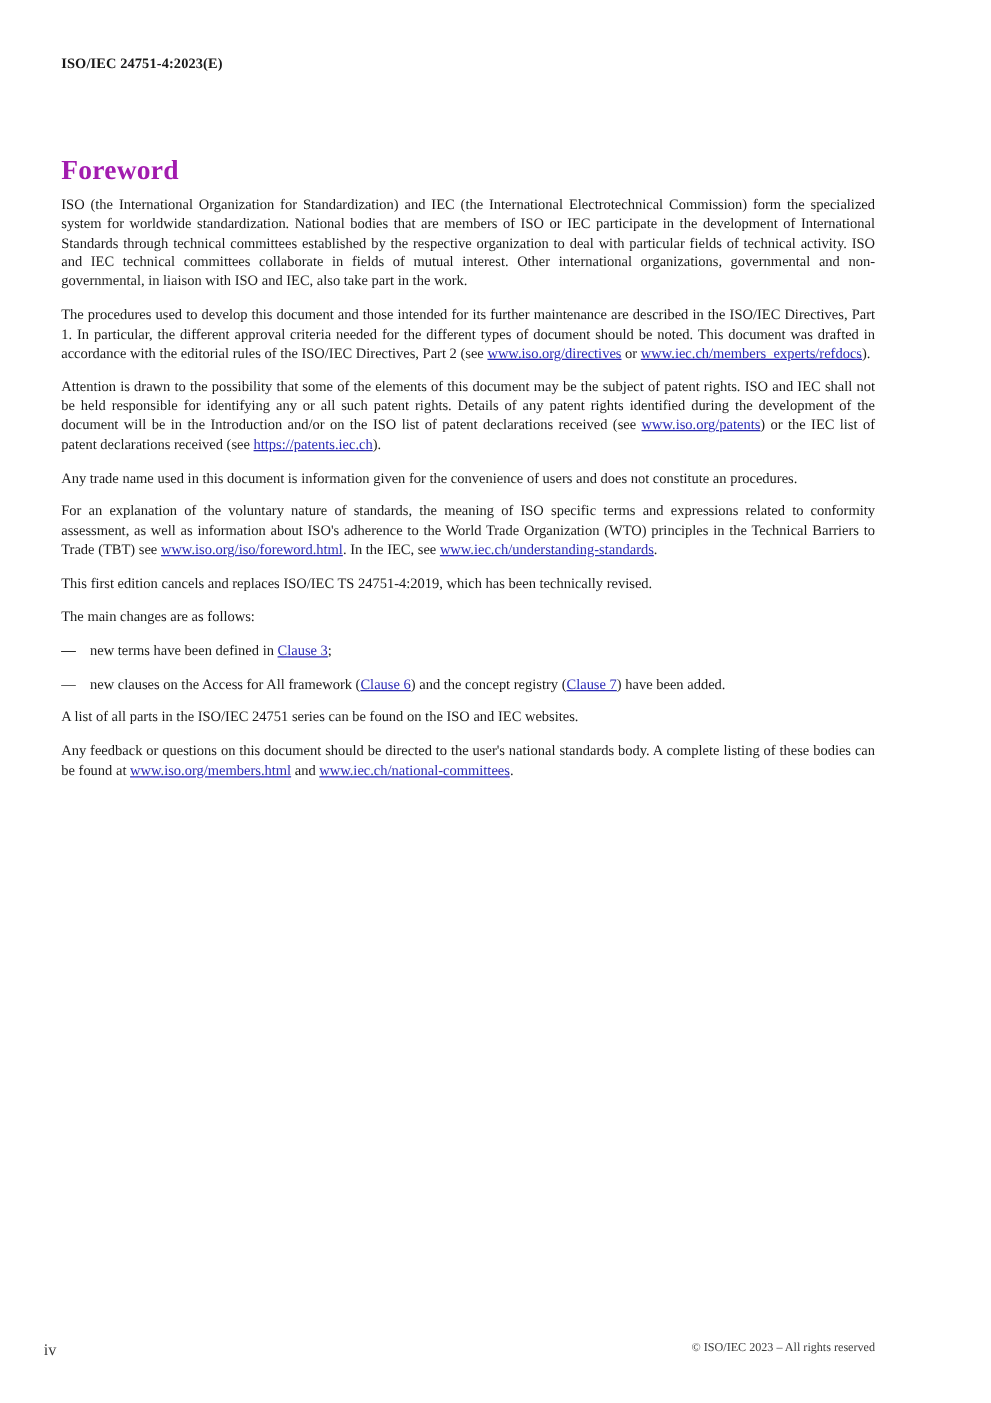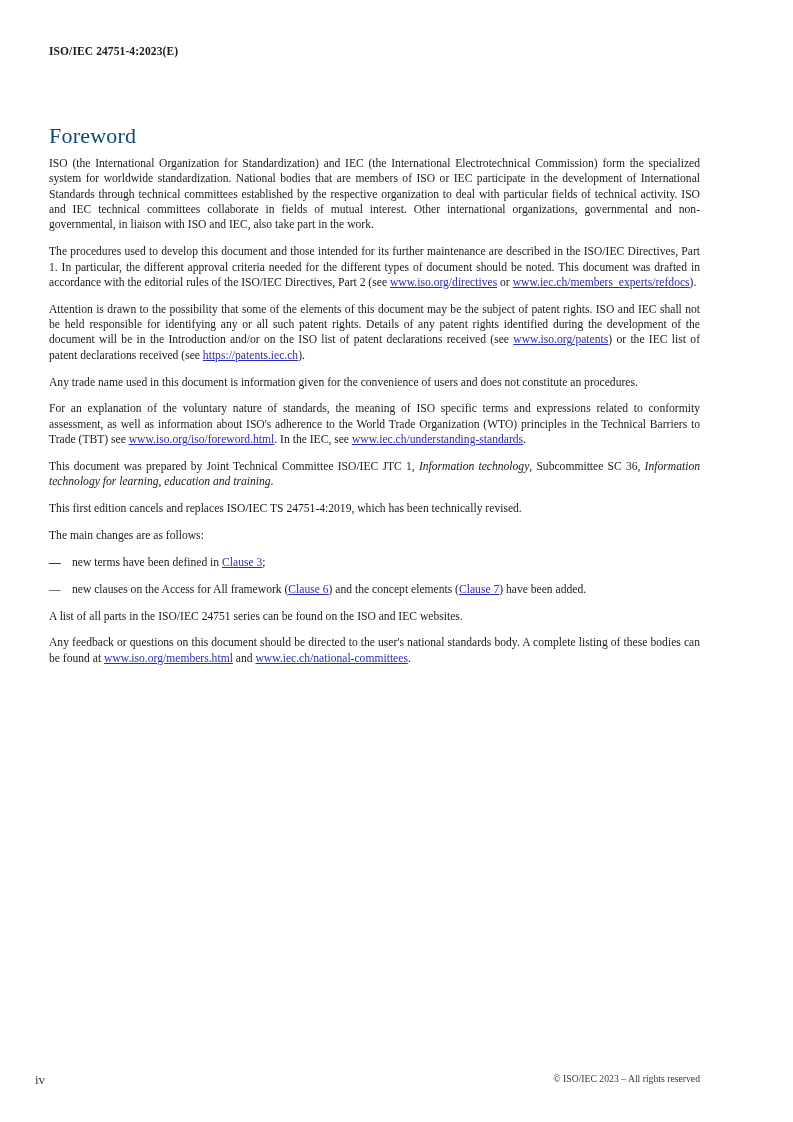--- a/index.html
+++ b/index.html
@@ -34,23 +34,23 @@
     letter-spacing: 0.1px;
     color: #1a1a1a;
   }
 
   
   .section-title {
     position: absolute;
     left: 49px;
     top: 108px;
     font-size: 22px;
-    font-weight: normal;
+    font-weight: bold;
     letter-spacing: 0.2px;
-    color: #0c4a6e;
+    color: #a21caf;
   }
 
   
   .body-block {
     position: absolute;
     left: 49px;
     top: 156px;
     width: 651px;
   }
 
@@ -127,32 +127,31 @@
     <p class="para">ISO (the International Organization for Standardization) and IEC (the International Electrotechnical Commission) form the specialized system for worldwide standardization. National bodies that are members of ISO or IEC participate in the development of International Standards through technical committees established by the respective organization to deal with particular fields of technical activity. ISO and IEC technical committees collaborate in fields of mutual interest. Other international organizations, governmental and non-governmental, in liaison with ISO and IEC, also take part in the work.</p>
 
     <p class="para"><span>The procedures used to develop this document and those intended for its further maintenance are described in the ISO/IEC Directives, Part 1. In particular, the different approval criteria needed for the different types of document should be noted. This document was drafted in accordance with the editorial rules of the ISO/IEC Directives, Part 2 (see </span><a class="lnk" href="#">www.iso.org/directives</a><span> or </span><a class="lnk" href="#">www.iec.ch/members_experts/refdocs</a><span>).</span></p>
 
     <p class="para"><span>Attention is drawn to the possibility that some of the elements of this document may be the subject of patent rights. ISO and IEC shall not be held responsible for identifying any or all such patent rights. Details of any patent rights identified during the development of the document will be in the Introduction and/or on the ISO list of patent declarations received (see </span><a class="lnk" href="#">www.iso.org/patents</a><span>) or the IEC list of patent declarations received (see </span><a class="lnk" href="#">https://patents.iec.ch</a><span>).</span></p>
 
     <p class="para">Any trade name used in this document is information given for the convenience of users and does not constitute an procedures.</p>
 
     <p class="para"><span>For an explanation of the voluntary nature of standards, the meaning of ISO specific terms and expressions related to conformity assessment, as well as information about ISO's adherence to the World Trade Organization (WTO) principles in the Technical Barriers to Trade (TBT) see </span><a class="lnk" href="#">www.iso.org/iso/foreword.html</a><span>. In the IEC, see </span><a class="lnk" href="#">www.iec.ch/understanding-standards</a><span>.</span></p>
 
-    <p class="para"><span>This document was prepared by Joint Technical Committee ISO/IEC JTC 1, </span><span class="ital">Information technology</span><span>, Subcommittee SC 36, </span><span class="ital">Information technology for learning, education and training</span><span>.</span></p>
 
     <p class="para">This first edition cancels and replaces ISO/IEC TS 24751-4:2019, which has been technically revised.</p>
 
     <p class="para">The main changes are as follows:</p>
 
     <ul class="dash-list">
       <li><span class="dash">—</span></li>
 
       <li><span class="dash">—</span><span>new terms have been defined in </span><a class="lnk" href="#">Clause 3</a><span>;</span></li>
 
-      <li><span class="dash">—</span><span>new clauses on the Access for All framework (</span><a class="lnk" href="#">Clause 6</a><span>) and the concept elements (</span><a class="lnk" href="#">Clause 7</a><span>) have been added.</span></li>
+      <li><span class="dash">—</span><span>new clauses on the Access for All framework (</span><a class="lnk" href="#">Clause 6</a><span>) and the concept registry (</span><a class="lnk" href="#">Clause 7</a><span>) have been added.</span></li>
     </ul>
 
     <p class="para">A list of all parts in the ISO/IEC 24751 series can be found on the ISO and IEC websites.</p>
 
     <p class="para"><span>Any feedback or questions on this document should be directed to the user's national standards body. A complete listing of these bodies can be found at </span><a class="lnk" href="#">www.iso.org/members.html</a><span> and </span><a class="lnk" href="#">www.iec.ch/national-committees</a><span>.</span></p>
 
   </div>
 
   <div class="footer-left">iv</div>
 

